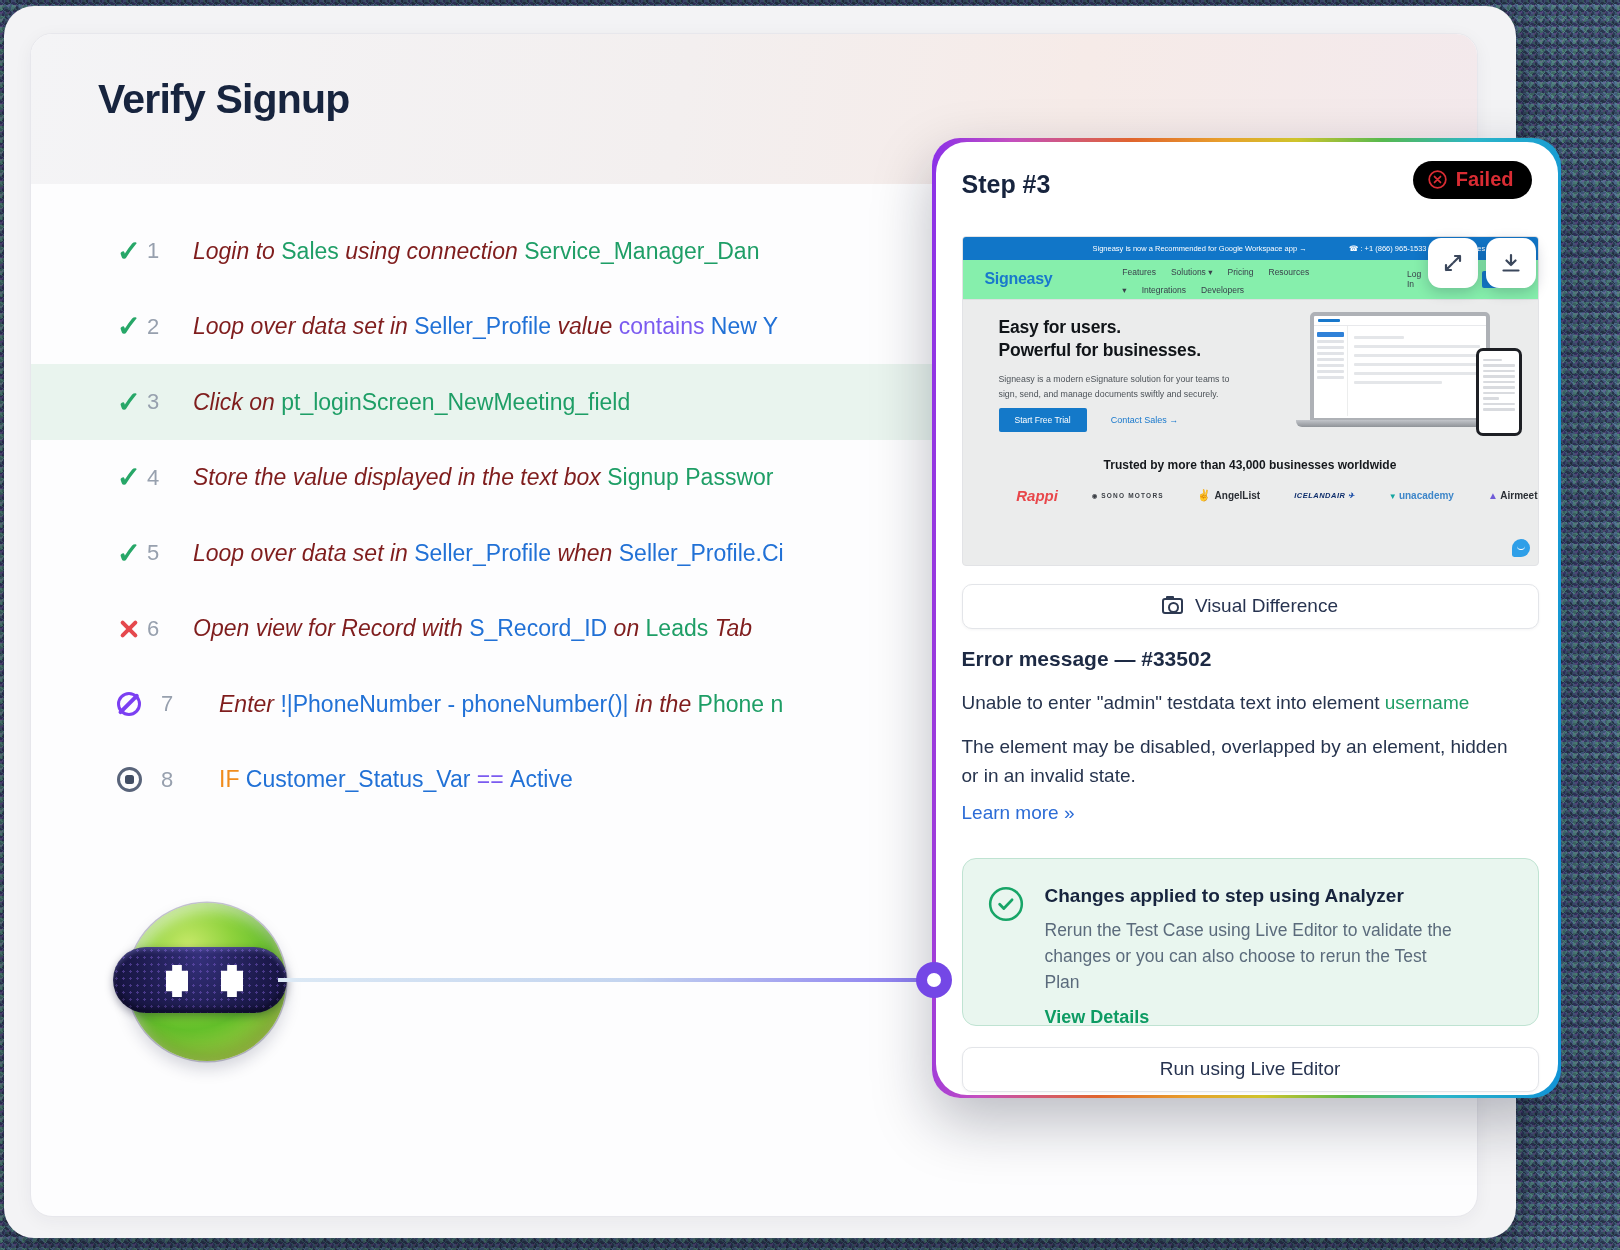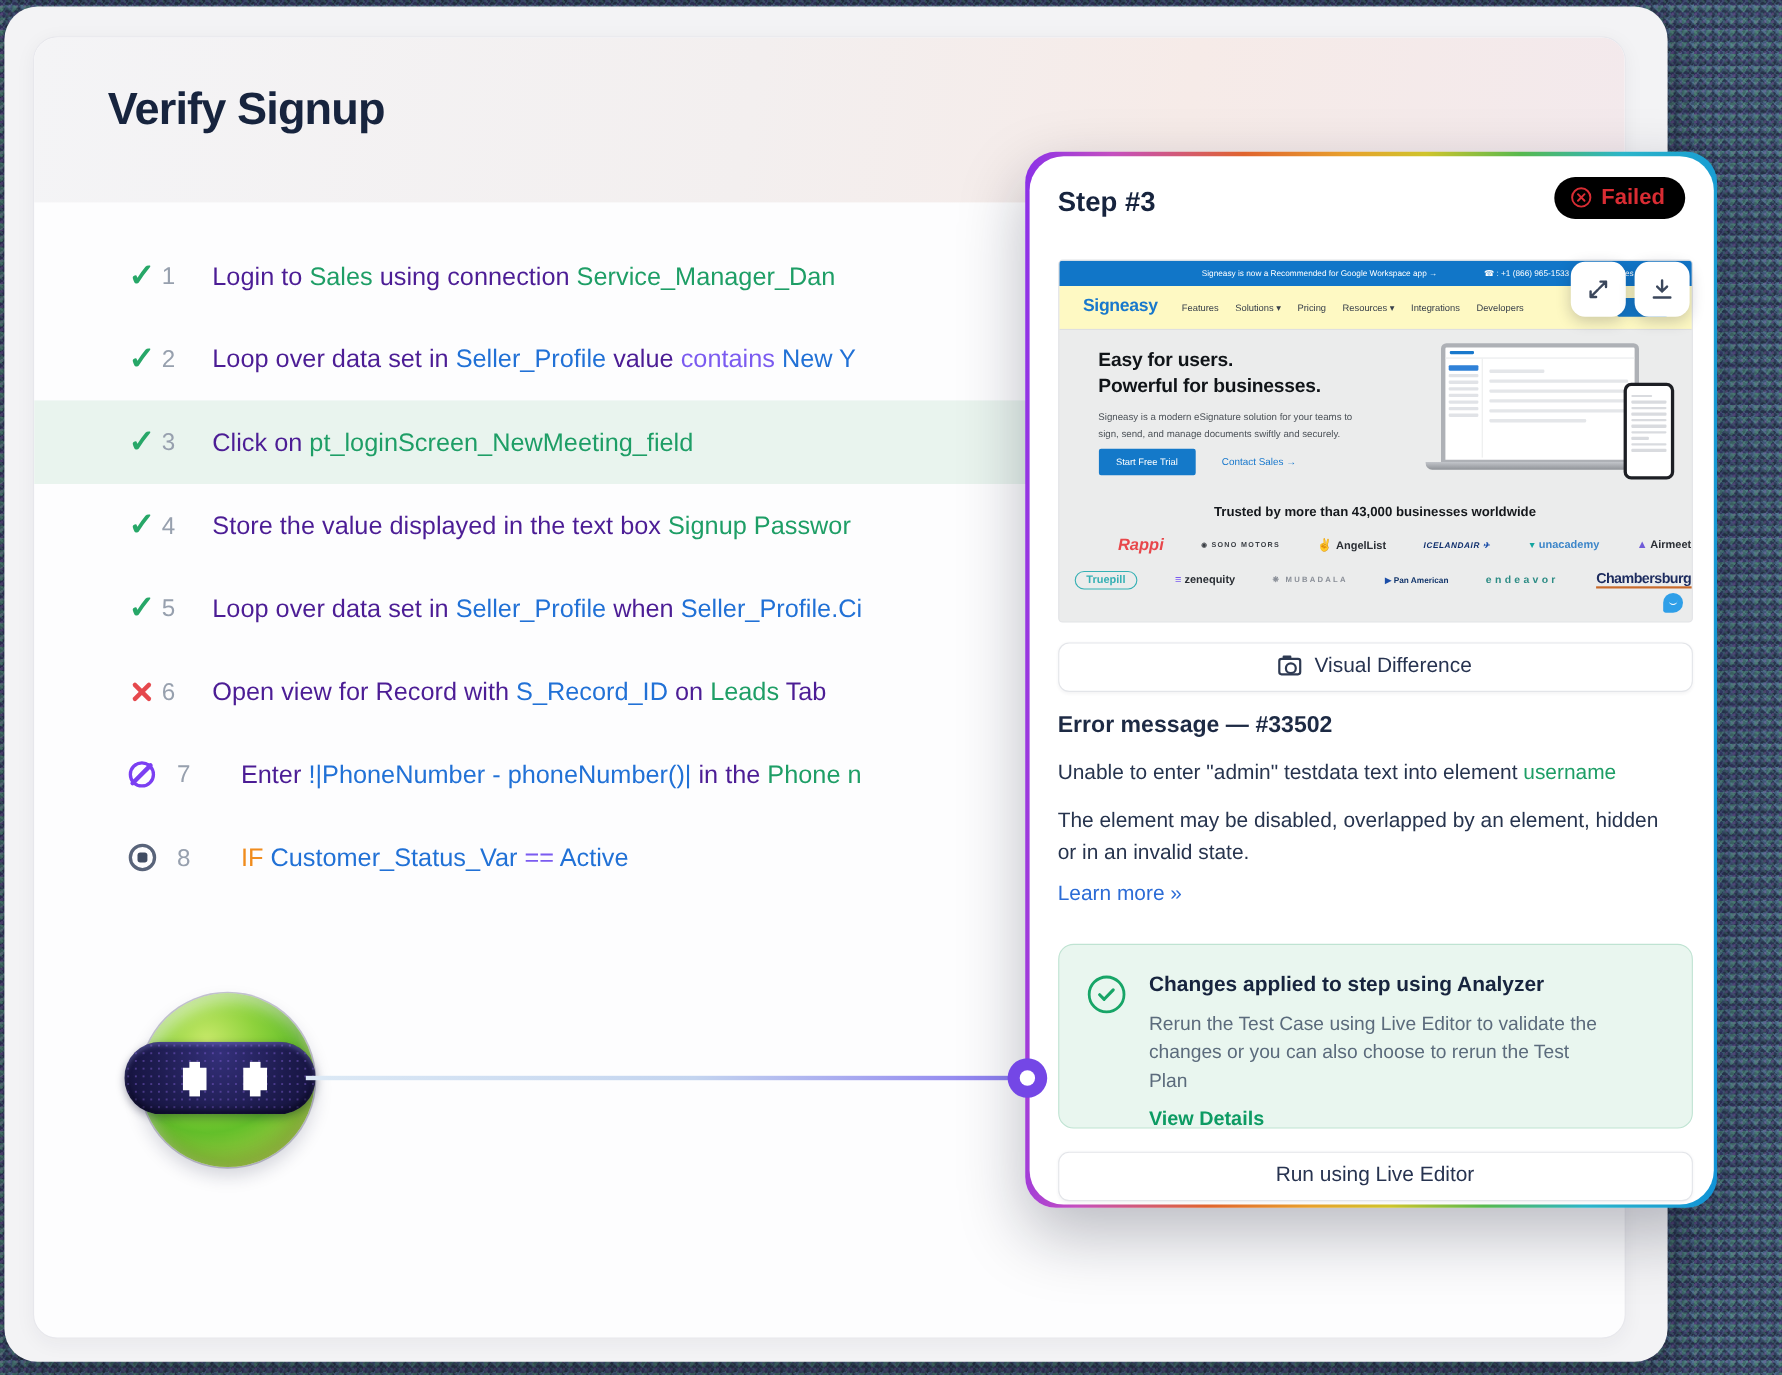--- a/index.html
+++ b/index.html
@@ -22,21 +22,21 @@
   .inner-header { left:0; top:0; width:100%; height:150px; background:linear-gradient(100deg,#f4f4f6 0%,#f3efef 45%,#f6ebe8 72%,#f3e9ec 100%); }
   .page-title { left:67px; top:42px; font-size:41px; font-weight:700; color:#17243e; letter-spacing:-0.8px; }
 
   
   .step-row { position:absolute; left:0; right:0; height:76px; display:flex; align-items:center; padding-left:80px; font-size:23px; color:#1d2b45; }
   .step-row.hl { background:#e9f4ee; }
   .step-ic { width:36px; display:flex; justify-content:center; align-items:center; flex:none; }
   .step-num { width:46px; color:#97a0ae; font-size:22px; flex:none; }
   .step-row.ind .step-num { padding-left:14px; }
   .step-row.ind .step-txt { padding-left:26px; }
-  .seg-d { color:#4c1d95; } .seg-g { color:#1e9e66; } .seg-b { color:#2171d6; }
+  .seg-d { color:#7f1d1d;font-style:italic; } .seg-g { color:#1e9e66; } .seg-b { color:#2171d6; }
   .seg-p { color:#7b5bf0; } .seg-o { color:#f08c1d; }
 
   .ic-pass { color:#27a768; font-size:29px; font-weight:bold; line-height:1; }
   .ic-fail { position:relative; width:24px; height:24px; }
   .ic-fail::before,.ic-fail::after { content:""; position:absolute; left:1px; top:10px; width:22px; height:4px; border-radius:2px; background:#e5484d; }
   .ic-fail::before { transform:rotate(45deg);} .ic-fail::after { transform:rotate(-45deg);}
   .ic-skip { position:relative; width:24px; height:24px; border:3.5px solid #7b3ff2; border-radius:50%; }
   .ic-skip::after { content:""; position:absolute; width:27px; height:3.5px; background:#7b3ff2; border-radius:2px; left:-5px; top:7px; transform:rotate(-45deg); }
   .ic-stop { position:relative; width:25px; height:25px; border:3px solid #59647a; border-radius:50%; display:flex; align-items:center; justify-content:center; }
   .ic-stop::after { content:""; width:9px; height:9px; background:#414d63; border-radius:2.5px; }
@@ -62,21 +62,21 @@
     background:linear-gradient(92deg,#8b31e8 0%,#c44fc0 12%,#e0642e 30%,#e8a02c 44%,#cfc42b 55%,#57b94e 68%,#2bb5c9 82%,#1193d6 100%);
     box-shadow:0 24px 60px rgba(15,18,40,.28); }
   .popup { width:100%; height:100%; background:#fff; border-radius:31px; position:relative; padding:28px 26px; }
   .popup-title { font-size:25px; font-weight:700; color:#17243e; }
   .badge-failed { position:absolute; right:26px; top:19px; height:38px; padding:0 18px 0 14px; background:#000000; border-radius:20px; display:flex; align-items:center; gap:8px; color:#d92c33; font-size:20px; font-weight:700; }
 
   .shot { position:absolute; left:26px; top:94px; width:577px; height:330px; background:#ebecec; border-radius:4px; overflow:hidden; border:1px solid #e2e3e6; }
   .shot-topbar { height:23px; background:#1176c8; display:flex; align-items:center; color:#fff; font-size:7.5px; padding:0 14px; }
   .shot-topbar .ann { margin-left:116px; }
   .shot-topbar .right { margin-left:auto; display:flex; gap:12px; }
-  .shot-nav { height:40px; background:#fef9c3; display:flex; align-items:center; padding:0 22px; border-bottom:1px solid #dedfe1; }
+  .shot-nav { height:40px; background:#86efac; display:flex; align-items:center; padding:0 22px; border-bottom:1px solid #dedfe1;gap:48px; }
   .shot-logo { color:#1878cc; font-weight:700; font-size:16px; letter-spacing:-0.3px; margin-right:22px; }
   .shot-nav-item { font-size:8.5px; color:#39414b; margin-right:15px; }
   .shot-login { margin-left:auto; font-size:8.5px; color:#39414b; }
   .shot-cta-sm { width:46px; height:17px; background:#1479c9; border-radius:2px; margin-left:10px; }
   .shot-hero { position:relative; height:146px; }
   .hero-h { position:absolute; left:36px; top:16px; font-size:17.5px; line-height:1.35; font-weight:700; color:#101418; letter-spacing:-0.2px; }
   .hero-sub { position:absolute; left:36px; top:72px; font-size:8.8px; line-height:1.8; color:#4c5258; }
   .hero-ctas { position:absolute; left:36px; top:108px; display:flex; align-items:center; gap:24px; }
   .hero-btn { background:#1479c9; color:#fff; font-size:8.5px; padding:7px 16px; border-radius:2px; }
   .hero-link { color:#1878cc; font-size:9px; }
@@ -294,28 +294,20 @@
       <div class="shot-logos">
         <div class="logos-head">Trusted by more than 43,000 businesses worldwide</div>
         <div class="logo-row" id="logo-row-1">
             <span class="lg lg-rappi">Rappi</span>
             <span class="lg lg-sono">SONO MOTORS</span>
             <span class="lg lg-angel">AngelList</span>
             <span class="lg lg-icelandair">ICELANDAIR</span>
             <span class="lg lg-unacademy">unacademy</span>
             <span class="lg lg-airmeet">Airmeet</span>
           </div>
-        <div class="logo-row" id="logo-row-2">
-            <span class="lg lg-truepill">Truepill</span>
-            <span class="lg lg-zen">zenequity</span>
-            <span class="lg lg-mubadala">MUBADALA</span>
-            <span class="lg lg-pan">Pan American</span>
-            <span class="lg lg-endeavor">endeavor</span>
-            <span class="lg lg-chambersburg">Chambersburg</span>
-          </div>
       </div>
       <div class="chat-bubble"></div>
     </div>
 
     <div class="float-btn fb-expand">
       <svg width="24" height="24" viewBox="0 0 24 24">
           <path d="M14 5h5v5M10 19H5v-5M19 5l-6.5 6.5M5 19l6.5-6.5" stroke="#3b475c" stroke-width="2.2" fill="none" stroke-linecap="round" stroke-linejoin="round"></path>
         </svg>
     </div>
     <div class="float-btn fb-download">

